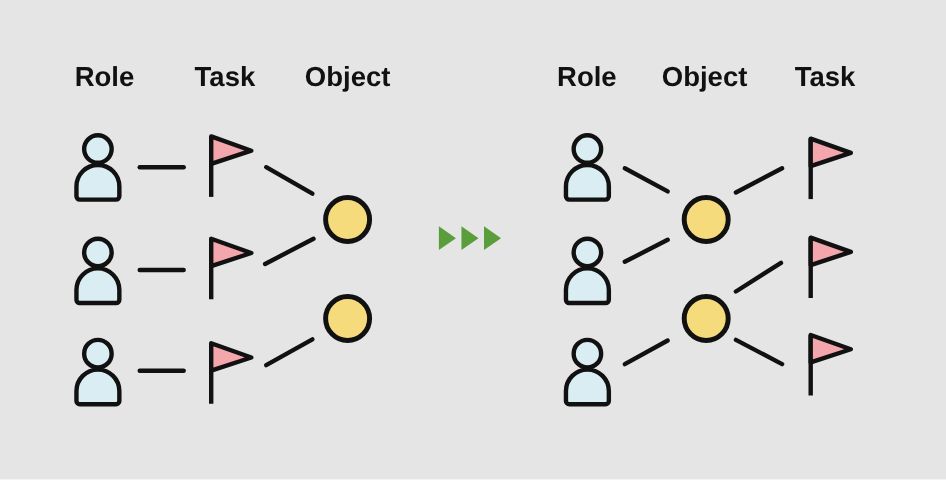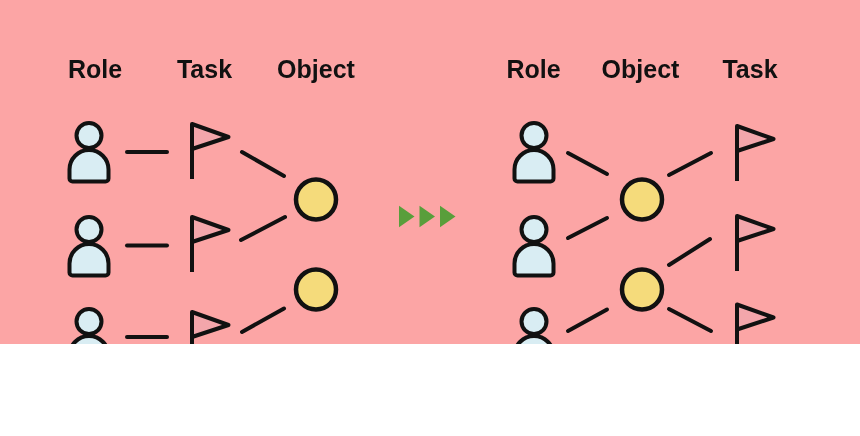--- a/index.html
+++ b/index.html
@@ -3,22 +3,22 @@
 <meta charset="utf-8">
 <style>
   html, body {
     margin: 0;
     padding: 0;
     background: #ffffff;
   }
   .stage {
     position: relative;
     width: 860px;
-    height: 344px;
-    background: #fca5a5;
+    height: 436px;
+    background: #e5e5e5;
     overflow: hidden;
     font-family: "Liberation Sans", sans-serif;
   }
   svg { display: block; }
   .col-label {
     font-family: "Liberation Sans", sans-serif;
     font-size: 25px;
     font-weight: 600;
     fill: #111111;
   }

